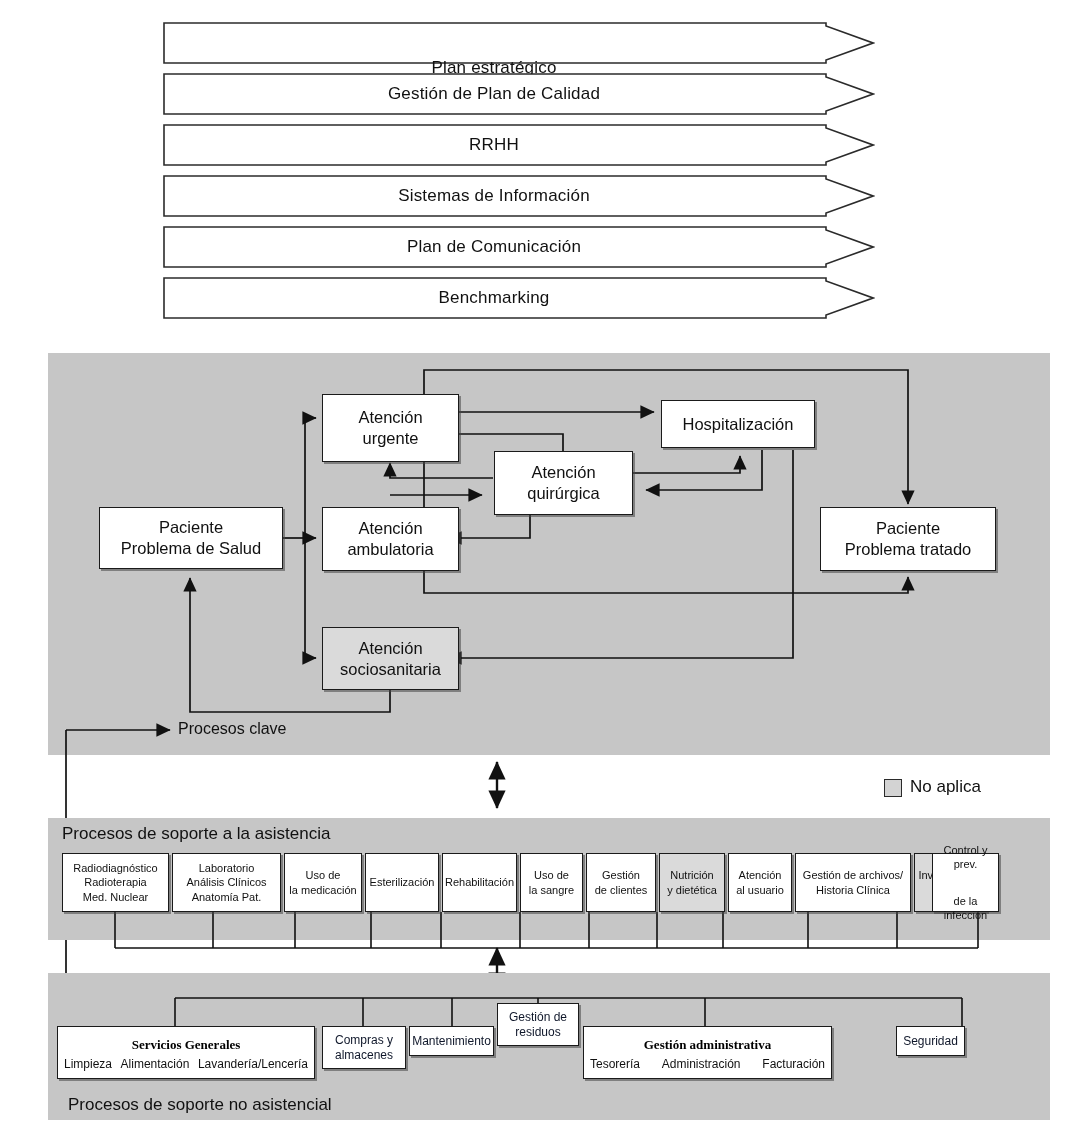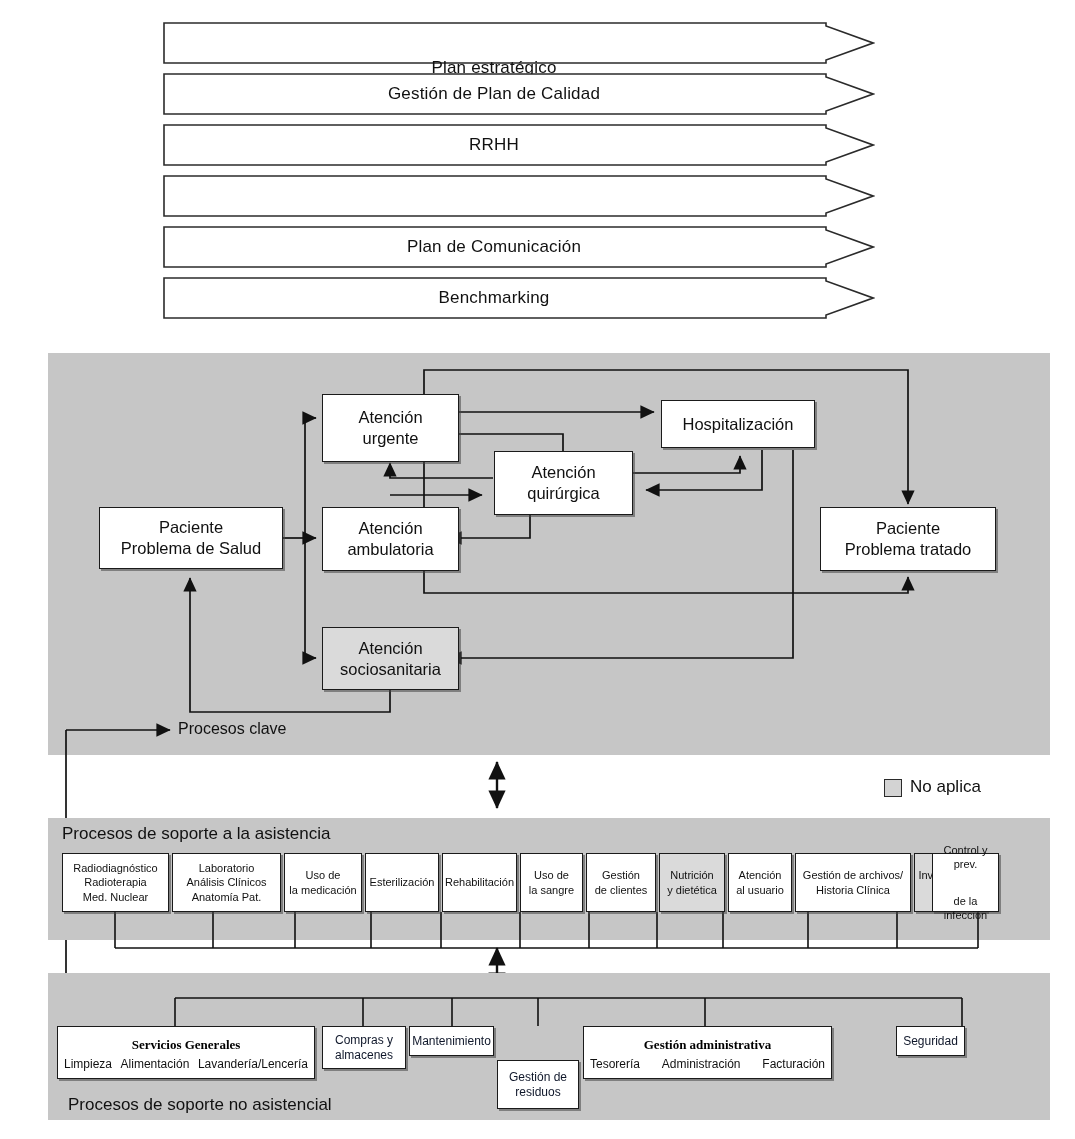--- a/index.html
+++ b/index.html
@@ -74,20 +74,21 @@
       <svg class="arrow-svg" width="712" height="42" viewBox="0 0 712 42">
         <path d="M1,1 L663,1 L663,4 L710,21 L663,38 L663,41 L1,41 Z" fill="#fff" stroke="#2b2b2b" stroke-width="1.6"></path>
       </svg>
       <div class="arrow-label" style="top:11px;">RRHH</div>
     </div>
 
     <div class="arrow-row" style="top:175px;">
       <svg class="arrow-svg" width="712" height="42" viewBox="0 0 712 42">
         <path d="M1,1 L663,1 L663,4 L710,21 L663,38 L663,41 L1,41 Z" fill="#fff" stroke="#2b2b2b" stroke-width="1.6"></path>
       </svg>
+      <div class="arrow-label" style="top:11px;">Sistemas de Información</div>
     </div>
 
     <div class="arrow-row" style="top:226px;">
       <svg class="arrow-svg" width="712" height="42" viewBox="0 0 712 42">
         <path d="M1,1 L663,1 L663,4 L710,21 L663,38 L663,41 L1,41 Z" fill="#fff" stroke="#2b2b2b" stroke-width="1.6"></path>
       </svg>
       <div class="arrow-label" style="top:11px;">Plan de Comunicación</div>
     </div>
 
     <div class="arrow-row" style="top:277px;">
@@ -282,21 +283,21 @@
       </div>
     </div>
   </div>
 
   <div class="gbox" style="left:409px; top:1026px; width:85px; height:30px;">
     <div class="gbox-single">
       <span>Mantenimiento</span>
     </div>
   </div>
 
-  <div class="gbox" style="left:497px; top:1060px; width:82px; height:49px;padding-left:32px;">
+  <div class="gbox" style="left:497px; top:1003px; width:82px; height:43px;padding-left:32px;">
     <div class="gbox-single">
       <div>
         <span class="ln">Gestión</span>
         <span class="ln">de residuos</span>
       </div>
     </div>
   </div>
 
   <div class="gbox" style="left:583px; top:1026px; width:249px; height:53px;">
     <div class="gbox-title">Gestión administrativa</div>

